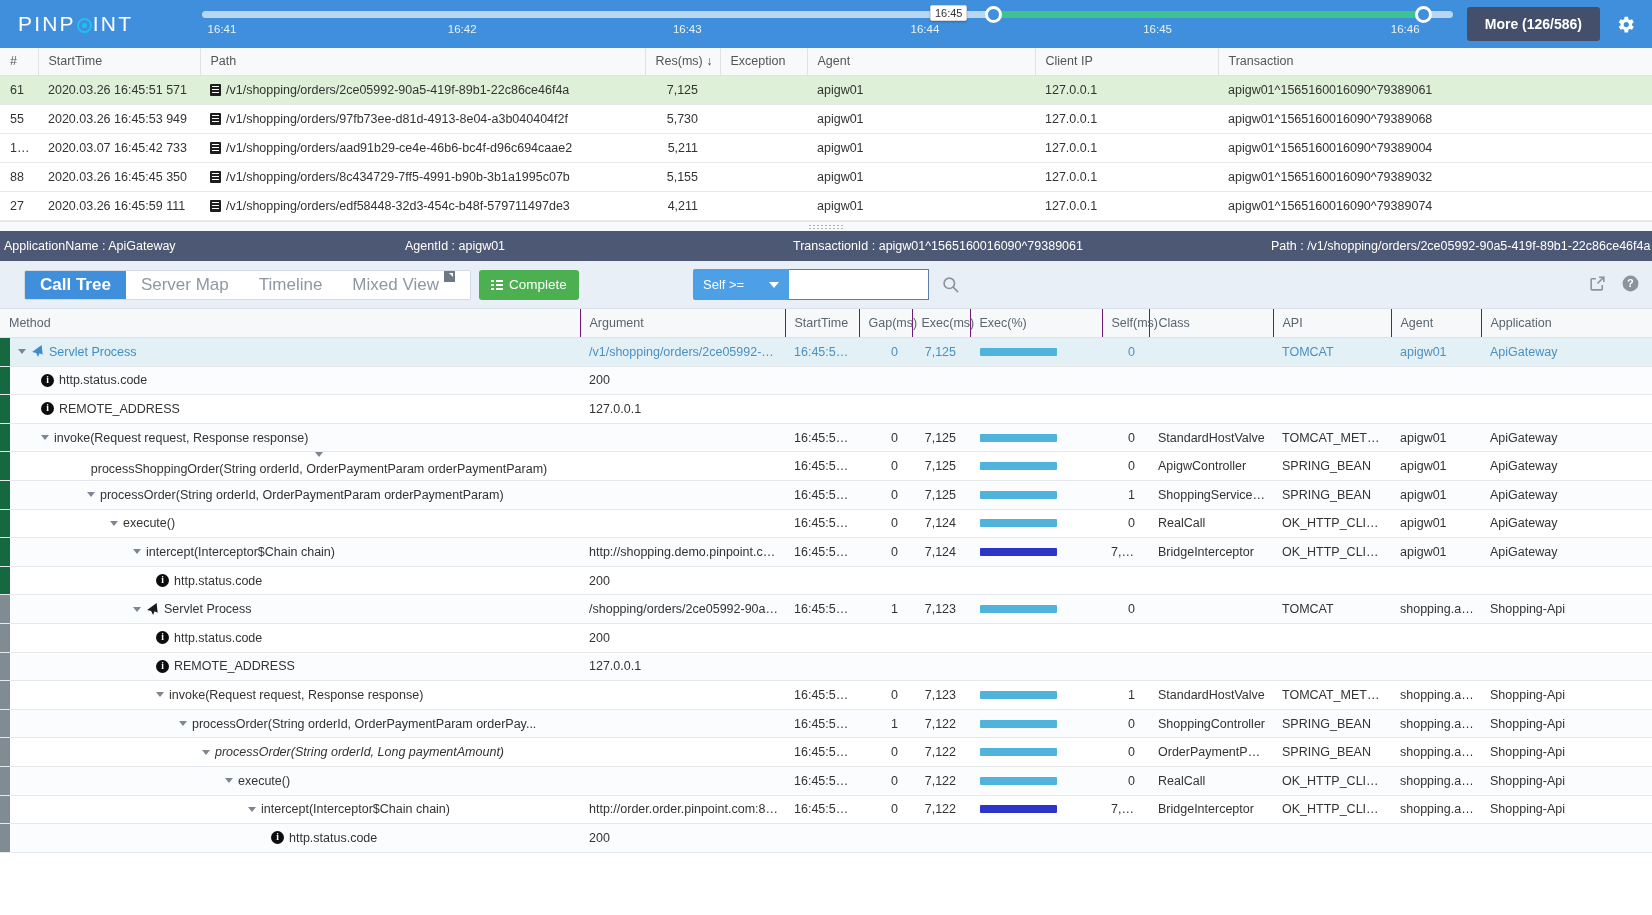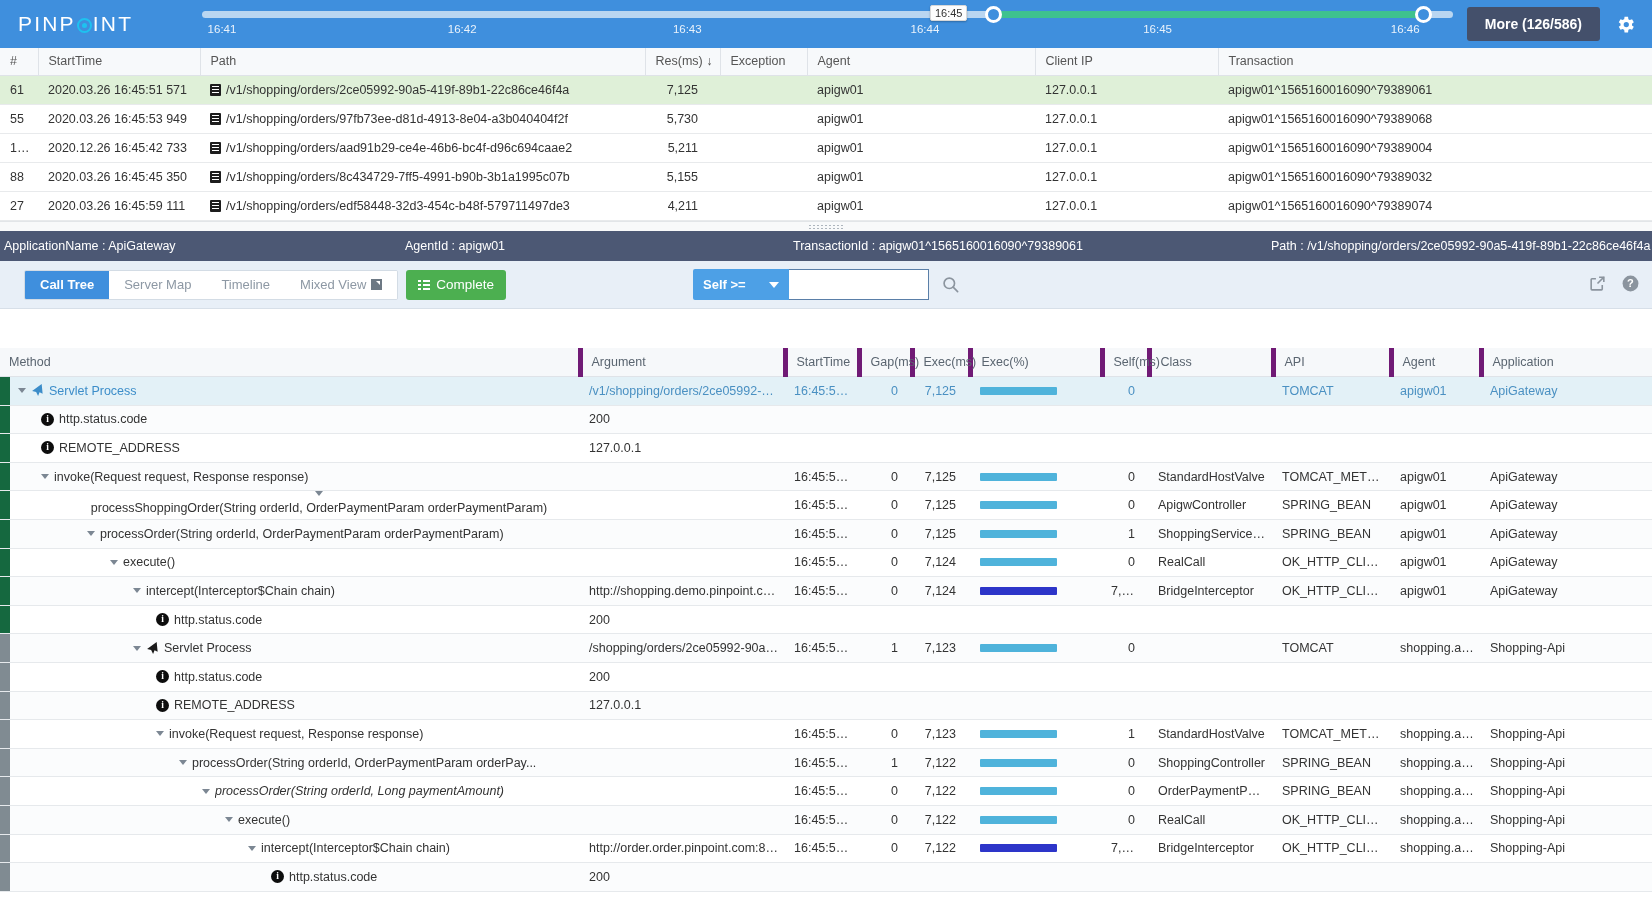--- a/index.html
+++ b/index.html
@@ -221,26 +221,26 @@
     border: 1px solid #d3dce5;
     height: 30px;
     border-radius: 2px;
     overflow: hidden;
     margin-left: 10px;
   }
   .tab {
     padding: 0 15px;
     height: 28px;
     line-height: 28px;
-    font-size: 13px;
+    font-size: 17px;
     color: #8d98a4;
     cursor: pointer;
     background: #fff;
     white-space: nowrap;
-    display: flex; align-items: center; gap: 5px;
+    display: flex; gap: 5px;
   }
   .tab.active { background: #3f8fdd; color: #fff; font-weight: bold; }
   .ext-mini {
     display:inline-block;
     width: 11px; height: 11px;
     border: 1.5px solid #6d7984;
     position: relative;
     background: #6d7984;
   }
   .ext-mini::after {
@@ -284,21 +284,21 @@
 
   .search-group {
     position: absolute;
     left: 693px;
     display: flex;
     align-items: center;
   }
   .sel-box {
     background: #4da0e6;
     color: #fff;
-    font-weight: bold;
+    font-weight: normal;
     font-size: 13px;
     height: 31px;
     border: none;
     padding: 0 10px;
     width: 96px;
     display: flex; align-items: center; justify-content: space-between;
     cursor: pointer;
     border-radius: 2px 0 0 2px;
   }
   .chev-down {
@@ -326,31 +326,31 @@
   .toolbar-right {
     position: absolute;
     right: 12px;
     display: flex;
     align-items: center;
     gap: 14px;
   }
 
   
   .tree-wrap { background: #fff; overflow: hidden; }
-  .tree-table { width: 100%; border-collapse: collapse; table-layout: fixed; margin-top: 39px; }
+  .tree-table { width: 100%; border-collapse: collapse; table-layout: fixed; }
   .tree-table th {
     background: #f6f8fa;
     color: #5a6570;
     font-weight: normal;
     font-size: 12.5px;
     text-align: left;
     padding: 7px 6px 7px 9px;
     height: 28px;
     border-bottom: 1px solid #dfe3e8;
-    border-left: 5px solid #701a75;
+    border-left: 1px solid #701a75;
     white-space: nowrap;
   }
   .tree-table th:first-child { border-left: none; }
   .tree-table td {
     height: 28.6px;
     padding: 0 6px 0 9px;
     font-size: 12.5px;
     border-bottom: 1px solid #e6e9ec;
     white-space: nowrap;
     overflow: hidden;
@@ -492,21 +492,21 @@
             </span>
           </td>
           <td class="td-right">5,730</td>
           <td></td>
           <td>apigw01</td>
           <td>127.0.0.1</td>
           <td>apigw01^1565160016090^79389068</td>
         </tr>
         <tr>
           <td>104</td>
-          <td>2020.12.26 16:45:42 733</td>
+          <td>2020.03.07 16:45:42 733</td>
           <td>
             <span class="path-cell">
               <span class="doc-icon"></span>
               <span>/v1/shopping/orders/aad91b29-ce4e-46b6-bc4f-d96c694caae2</span>
             </span>
           </td>
           <td class="td-right">5,211</td>
           <td></td>
           <td>apigw01</td>
           <td>127.0.0.1</td>

